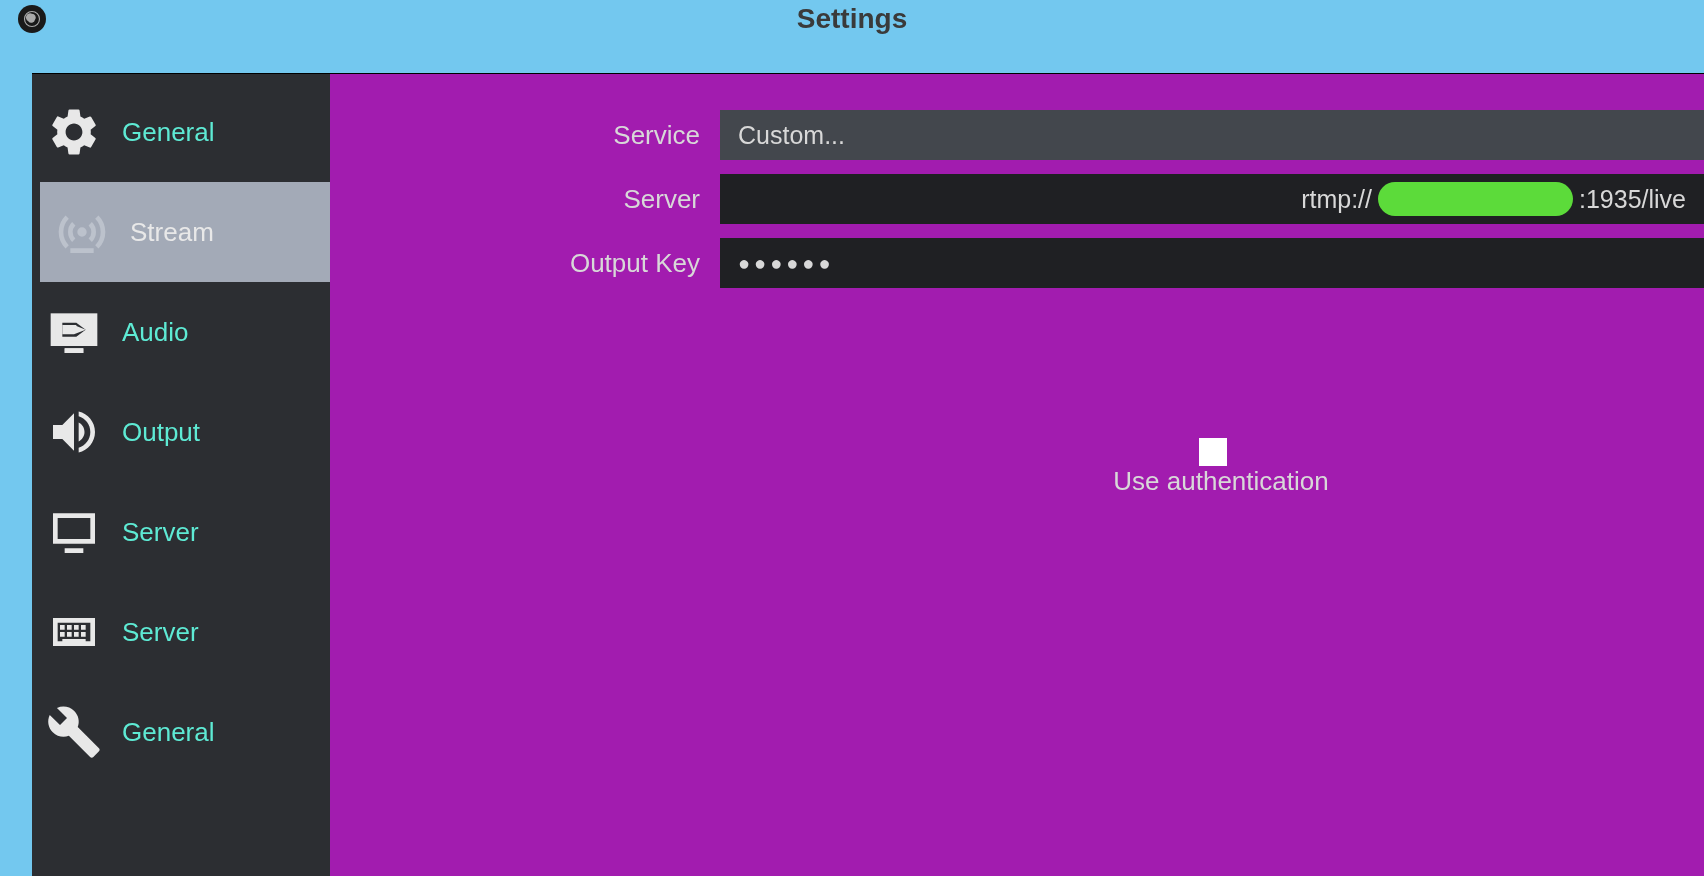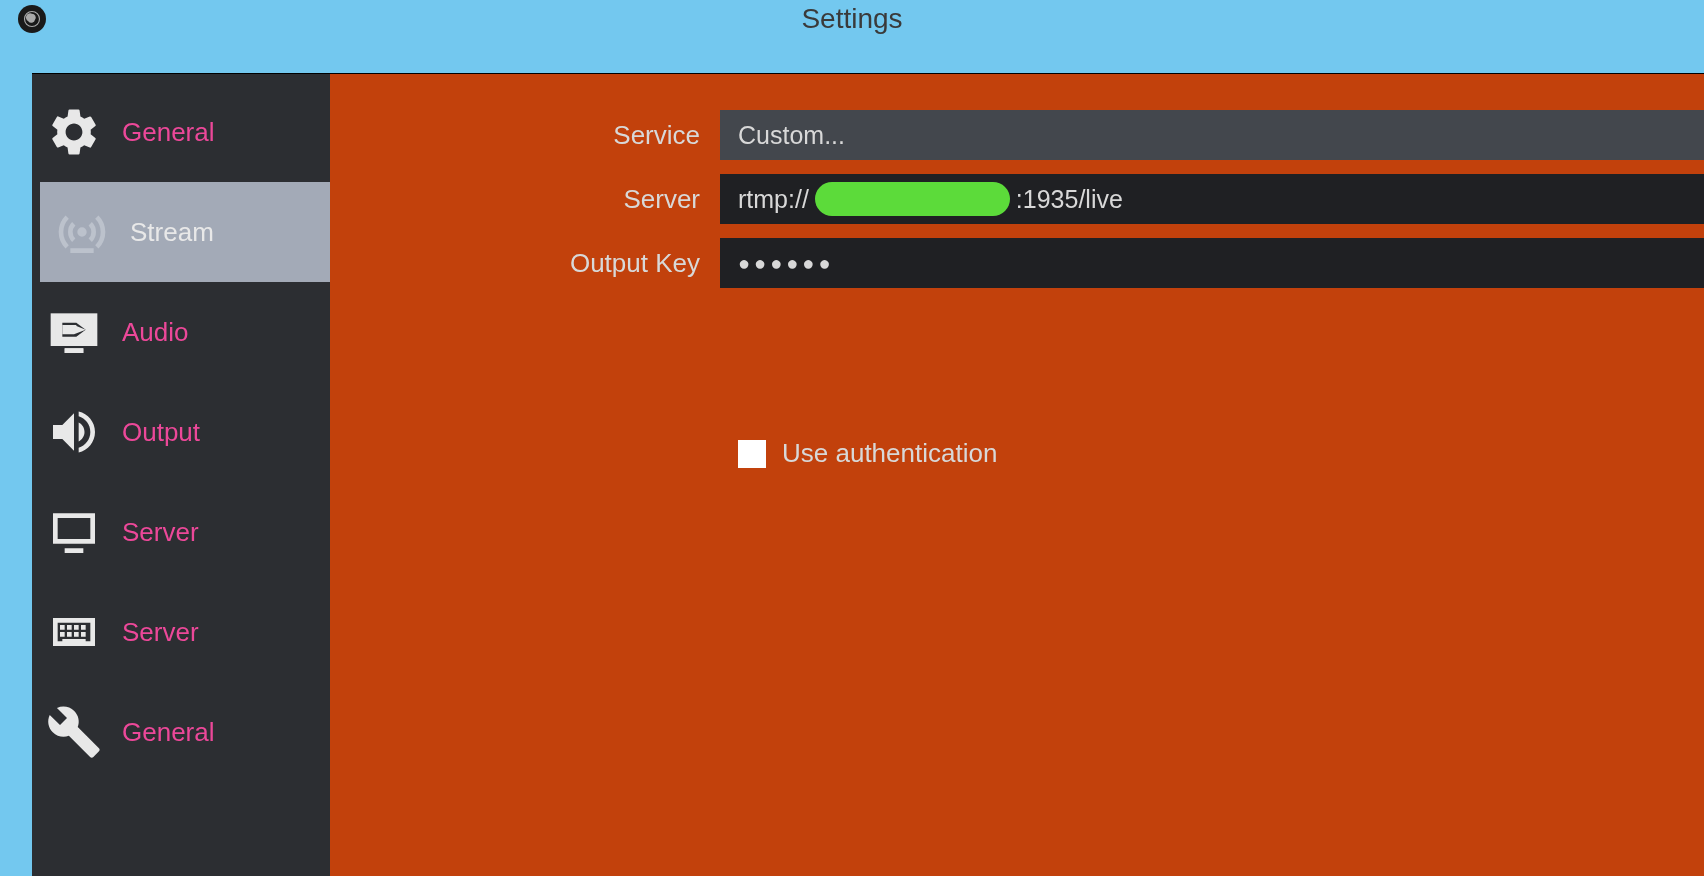--- a/index.html
+++ b/index.html
@@ -34,21 +34,21 @@
     .titlebar-icon svg {
       width: 18px;
       height: 18px;
     }
     .titlebar-title {
       position: absolute;
       left: 50%;
       transform: translateX(-50%);
       font-size: 28px;
       color: #3a3a3a;
-      font-weight: 400;
+      font-weight: 700;
       width: 50%;
       text-align: center;
     }
     .window {
       margin: 35px 0 0 32px;
       background: #2c2e32;
       height: calc(100% - 73px);
       display: flex;
       border-top: 1px solid #000;
     }
@@ -56,21 +56,21 @@
       width: 298px;
       background: #2c2e32;
       padding-top: 8px;
     }
     .sidebar-item {
       display: flex;
       align-items: center;
       height: 100px;
       padding-left: 12px;
       cursor: pointer;
-      color: #ec4899;
+      color: #5eead4;
       font-size: 26px;
     }
     .sidebar-item.selected {
       background: #a3aab7;
       color: #e8e8e8;
       margin-left: 8px;
     }
     .sidebar-icon {
       width: 60px;
       height: 60px;
@@ -84,21 +84,21 @@
       width: 56px;
       height: 56px;
       fill: #e8e8e8;
     }
     .sidebar-item.selected .sidebar-icon svg {
       fill: #cdd2db;
       opacity: 0.6;
     }
     .content {
       flex: 1;
-      background: #c2410c;
+      background: #a21caf;
       padding-top: 36px;
     }
     .form-row {
       display: flex;
       align-items: center;
       margin-bottom: 14px;
     }
     .form-label {
       width: 390px;
       text-align: right;
@@ -118,38 +118,40 @@
       align-items: center;
       position: relative;
     }
     .form-input.dark {
       background: #1f2023;
     }
     .server-input {
       display: flex;
       align-items: center;
       gap: 6px;
+      justify-content: flex-end;
     }
     .redacted {
       display: inline-block;
       width: 195px;
       height: 34px;
       background: #5cdb3a;
       border-radius: 18px;
       vertical-align: middle;
     }
     .streamkey-dots {
       letter-spacing: 4px;
       font-size: 20px;
     }
     .checkbox-row {
       display: flex;
       align-items: center;
       margin-top: 150px;
       padding-left: 408px;
+      flex-direction: column;
     }
     .checkbox {
       width: 28px;
       height: 28px;
       background: #fff;
       margin-right: 16px;
       flex-shrink: 0;
     }
     .checkbox-label {
       color: #d8d8d8;

